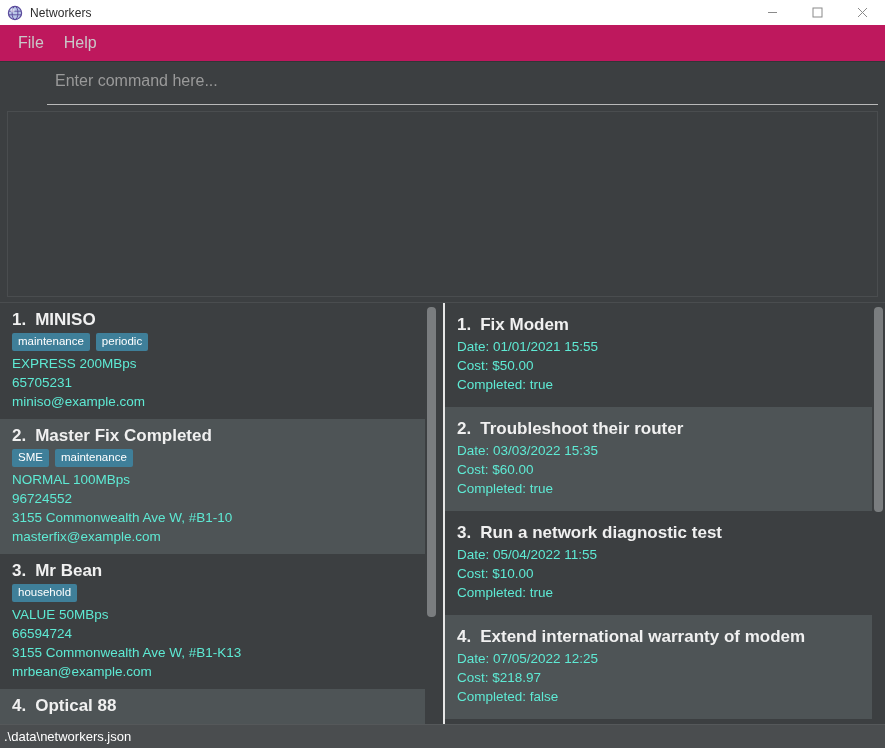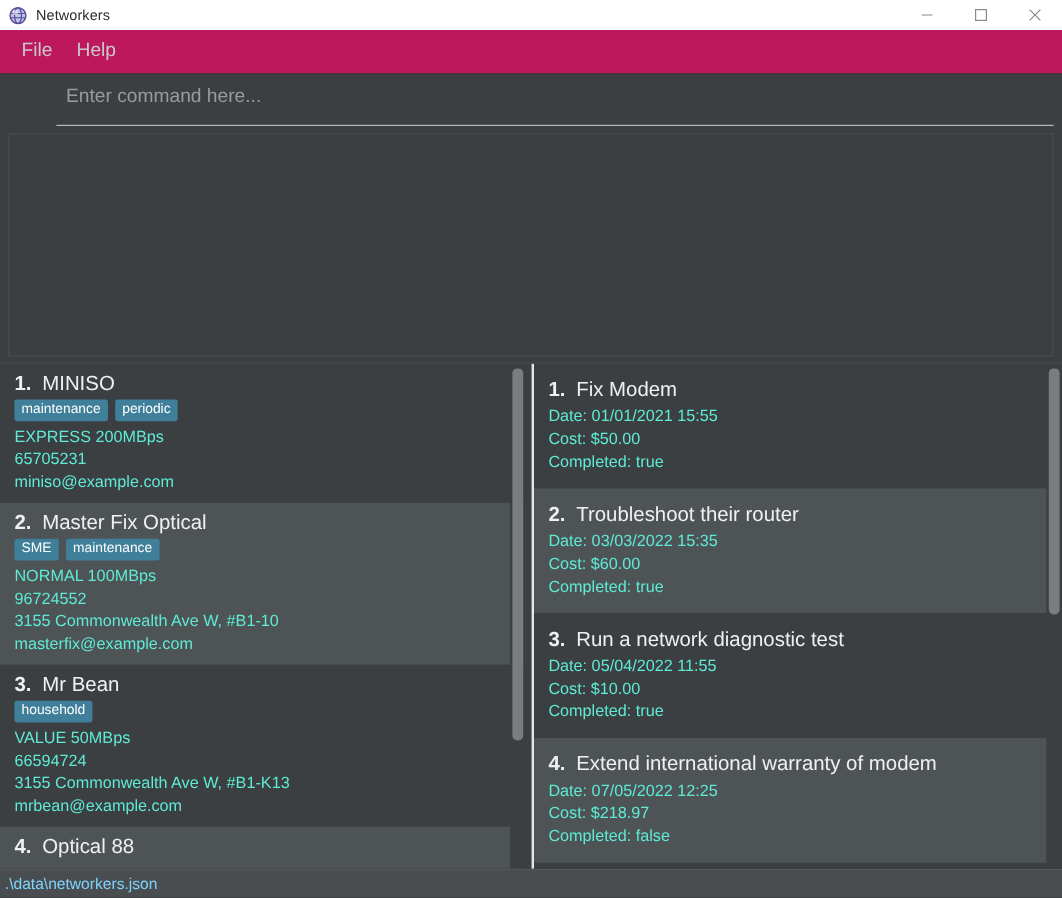--- a/index.html
+++ b/index.html
@@ -125,21 +125,21 @@
   .card.alt { background: #4e5456; }
   .card.norm { background: #3c3f41; }
 
   .card-head {
     display: flex; align-items: baseline;
     font-size: 17px; font-weight: bold;
     color: #f0f0f0;
     margin-bottom: 2px;
   }
   .card-idx { margin-right: 9px; }
-  .card-title { font-weight: normal; }
+  .card-title { font-weight: bold; }
 
   .tags { display: flex; gap: 6px; margin: 3px 0 3px 0; }
   .tag {
     background: #3f7f99;
     color: #ffffff;
     font-size: 11.5px;
     padding: 1px 6px 2px 6px;
     border-radius: 2px;
     line-height: 15px;
     white-space: nowrap;
@@ -163,21 +163,21 @@
     border-radius: 4px;
   }
 
   
   .statusbar {
     flex: 0 0 24px;
     background: #4a4d4f;
     display: flex; align-items: center;
     padding-left: 4px;
     font-size: 13px;
-    color: #7dd3fc;
+    color: #ffffff;
     border-top: 1px solid #55585a;
   }
 </style>
 </head>
 <body>
 
 <div class="app">
 
   <div class="titlebar">
     <svg class="title-icon" viewBox="0 0 16 16">
@@ -234,21 +234,21 @@
             <span class="tag">periodic</span>
           </div>
           <div class="card-line">EXPRESS 200MBps</div>
           <div class="card-line">65705231</div>
           <div class="card-line">miniso@example.com</div>
         </div>
 
         <div class="card alt">
           <div class="card-head">
             <span class="card-idx">2.</span>
-            <span class="card-title">Master Fix Optical</span>
+            <span class="card-title">Master Fix Completed</span>
           </div>
           <div class="tags">
             <span class="tag">SME</span>
             <span class="tag">maintenance</span>
           </div>
           <div class="card-line">NORMAL 100MBps</div>
           <div class="card-line">96724552</div>
           <div class="card-line">3155 Commonwealth Ave W, #B1-10</div>
           <div class="card-line">masterfix@example.com</div>
         </div>

